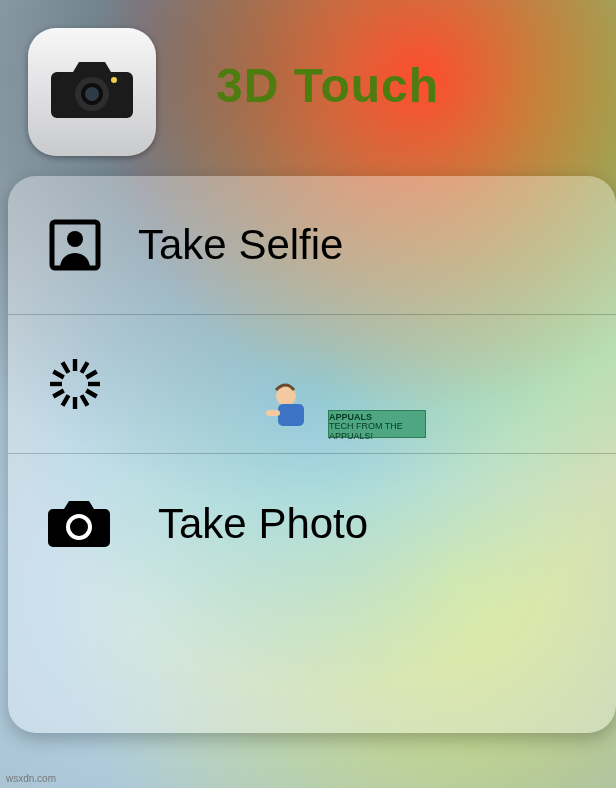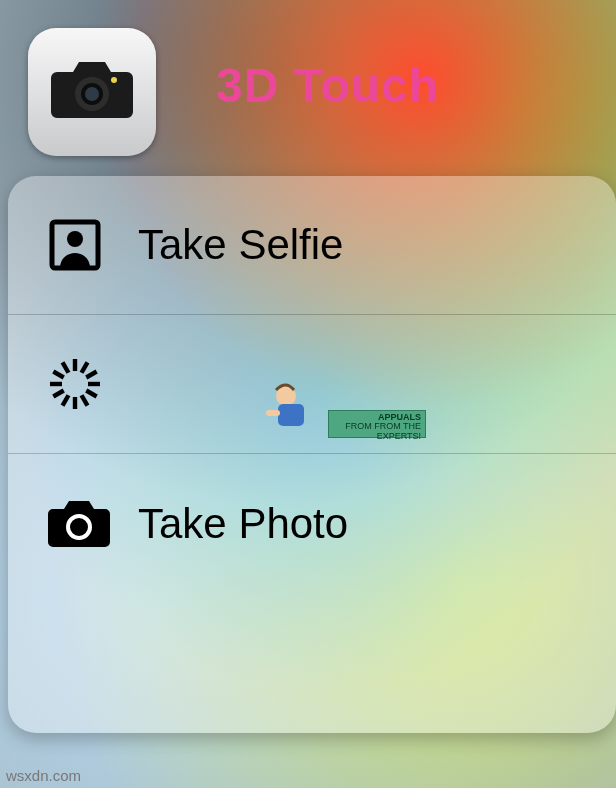--- a/index.html
+++ b/index.html
@@ -16,21 +16,21 @@
         radial-gradient(circle at 150px 600px, #b7d9ef 0%, rgba(183,217,239,0) 60%),
         linear-gradient(#a6b7c1,#9fb1bb);
       filter:blur(0.0001px); 
     }
     .bg-blur {
       position:absolute; inset:0;
       backdrop-filter:blur(6px);
     }
     .title {
       position:absolute; top:58px; left:216px; width:360px;
-      font-size:48px; letter-spacing:1px; color:#ec4899;
+      font-size:48px; letter-spacing:1px; color:#4d7c0f;
     }
     .app-icon {
       position:absolute; top:28px; left:28px;
       width:128px; height:128px; border-radius:28px;
       background:linear-gradient(#f7f7f8,#c9cacc);
       box-shadow:0 2px 6px rgba(0,0,0,.35);
       display:flex; align-items:center; justify-content:center;
     }
     .menu {
       position:absolute; top:176px; left:8px;
@@ -39,39 +39,39 @@
       background:rgba(255,255,255,0.35);
       backdrop-filter:blur(18px) saturate(120%);
       box-shadow:0 6px 18px rgba(0,0,0,.25);
     }
     .row {
       height:139px; width:100%;
       display:flex; align-items:center;
       padding:0 40px;
       border-bottom:1px solid rgba(0,0,0,.20);
     }
-    .row:last-child { border-bottom:none; }
+    .row:last-child { border-bottom:none;gap:20px; }
     .row .icon-cell {
       width:90px; display:flex; align-items:center; justify-content:flex-start;
     }
     .row .label {
       font-size:42px; color:#000; font-weight:400;
     }
     .attrib {
       position:absolute; bottom:4px; left:6px;
-      font-size:15px; color:#787878; font-family:Arial, sans-serif;
+      font-size:10px; color:#787878; font-family:Arial, sans-serif;
     }
     .watermark {
       position:absolute; top:380px; left:258px;
       width:170px; height:60px;
     }
     .watermark .wm-box {
       position:absolute; left:70px; top:30px; width:98px; height:28px;
       background:#4ea780; border:1px solid #2e7c5a;
-      font-size:9px; color:#073b25; text-align:right;
+      font-size:9px; color:#073b25; 
       padding:2px 4px 0 0; line-height:1.05;
     }
   </style>
 </head>
 <body>
 
 <div class="bg-blur"></div>
 
 <h1 class="title">3D Touch</h1>
 
@@ -136,17 +136,17 @@
 
 <div class="watermark">
   <svg width="70" height="64" viewBox="0 0 70 64" style="position:absolute;left:0;top:0">
     <circle cx="28" cy="16" r="10" fill="#f3caa0"></circle>
     <rect x="20" y="24" width="26" height="22" rx="5" fill="#3d73c4"></rect>
     <rect x="8" y="30" width="14" height="6" rx="3" fill="#f3caa0"></rect>
     <path d="M18 10q10-10 18 0" stroke="#6b4a2b" stroke-width="3" fill="none"></path>
   </svg>
   <div class="wm-box">
     <div style="font-weight:bold">APPUALS</div>
-    <div>FROM FROM THE EXPERTS!</div>
+    <div>TECH FROM THE APPUALS!</div>
   </div>
 </div>
 
 <div class="attrib">wsxdn.com</div>
 
 </body></html>

